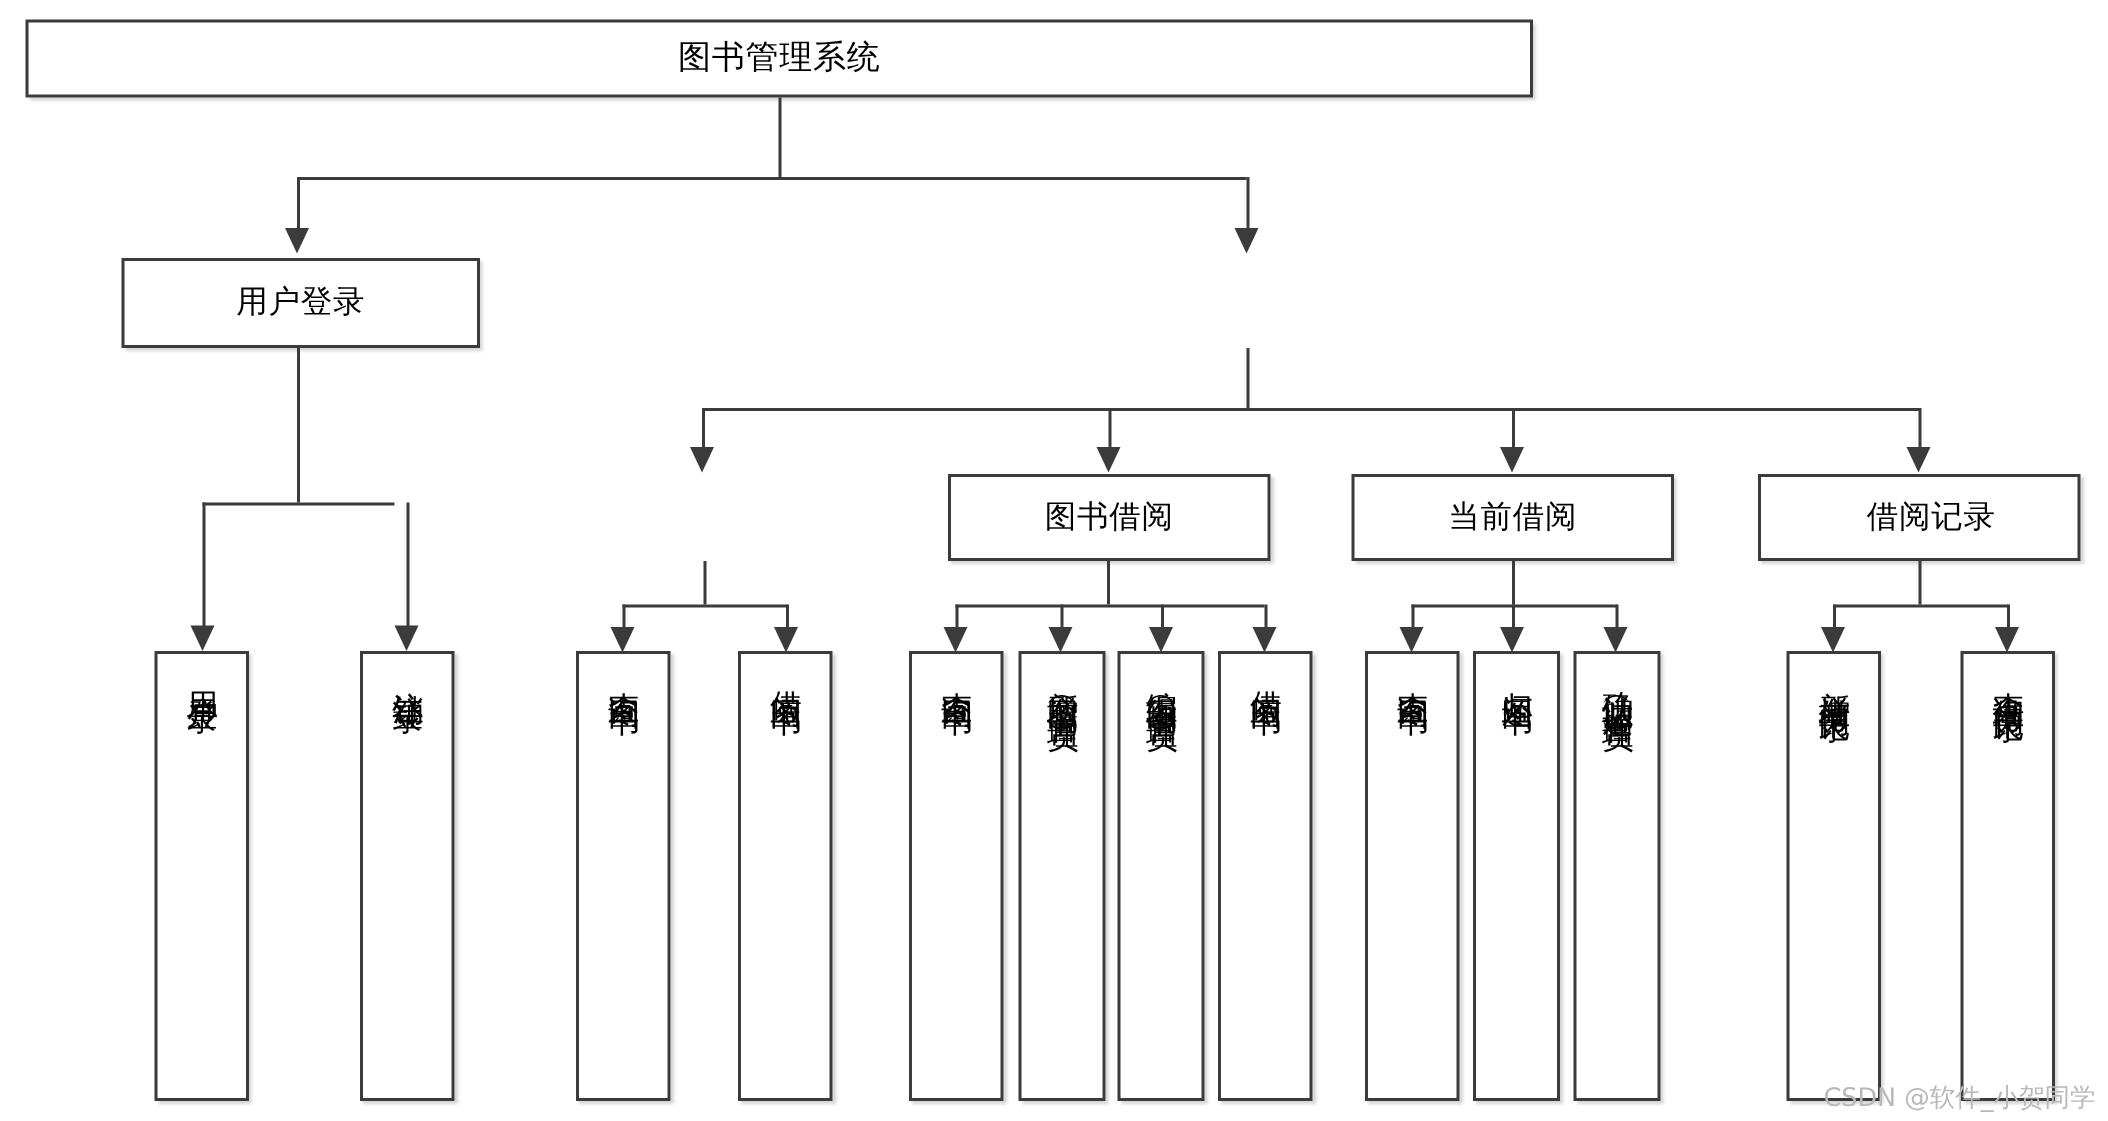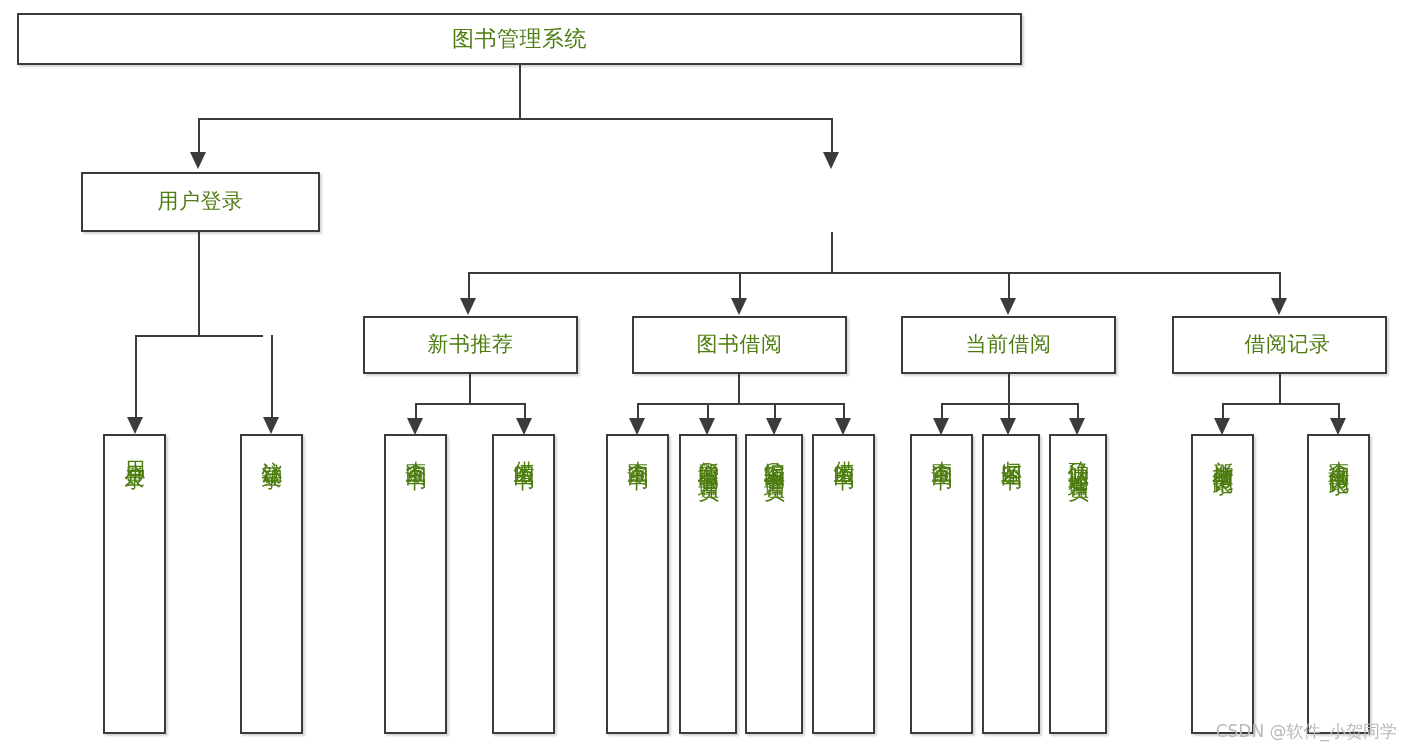--- a/index.html
+++ b/index.html
@@ -21,21 +21,21 @@
   
   .node {
     position: absolute;
     box-sizing: border-box;
     background: #ffffff;
     border: 2.5px solid #3b3b3b;
     box-shadow: 2px 2px 2px rgba(0,0,0,0.17);
     display: flex;
     align-items: center;
     justify-content: center;
-    color: #4d7c0f;
+    color: #000000;
   }
   .node .label {
     display: block;
     text-align: center;
     line-height: 1.22;
     letter-spacing: 0.5px;
   }
   
   .node.horiz .label {
     writing-mode: horizontal-tb;
@@ -126,23 +126,20 @@
 
   <div class="conn-v" style="left:739px; top:272px; height:28px;"></div>
   <div class="arrow" style="left:731px; top:298px;"></div>
 
   <div class="conn-v" style="left:1008px; top:272px; height:28px;"></div>
   <div class="arrow" style="left:1000px; top:298px;"></div>
 
   <div class="conn-v" style="left:1279px; top:272px; height:28px;"></div>
   <div class="arrow" style="left:1271px; top:298px;"></div>
 
-  <div class="node horiz" style="left:363px; top:316px; width:215px; height:58px;">
-    <span class="label">新书推荐</span>
-  </div>
   <div class="node horiz" style="left:632px; top:316px; width:215px; height:58px;">
     <span class="label">图书借阅</span>
   </div>
   <div class="node horiz" style="left:901px; top:316px; width:215px; height:58px;">
     <span class="label">当前借阅</span>
   </div>
   <div class="node horiz" style="left:1172px; top:316px; width:215px; height:58px;padding-left:16px;">
     <span class="label">借阅记录</span>
   </div>
 

